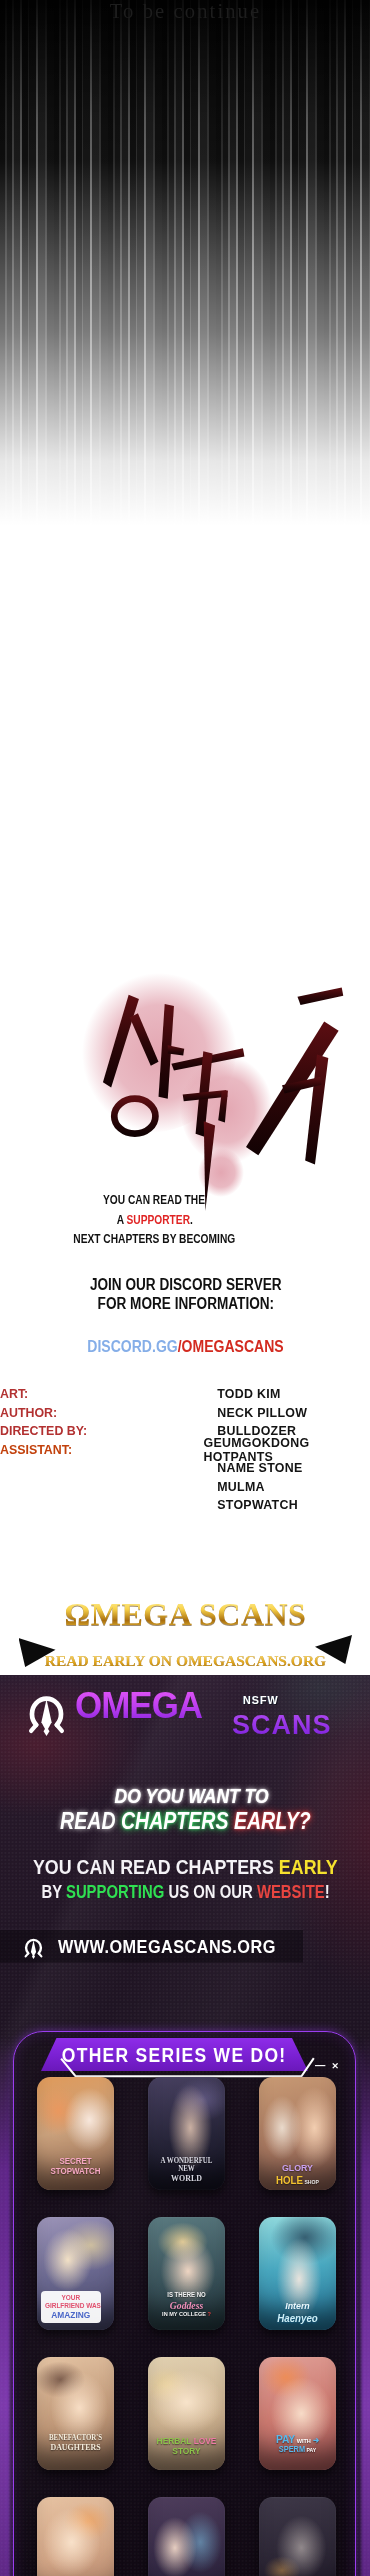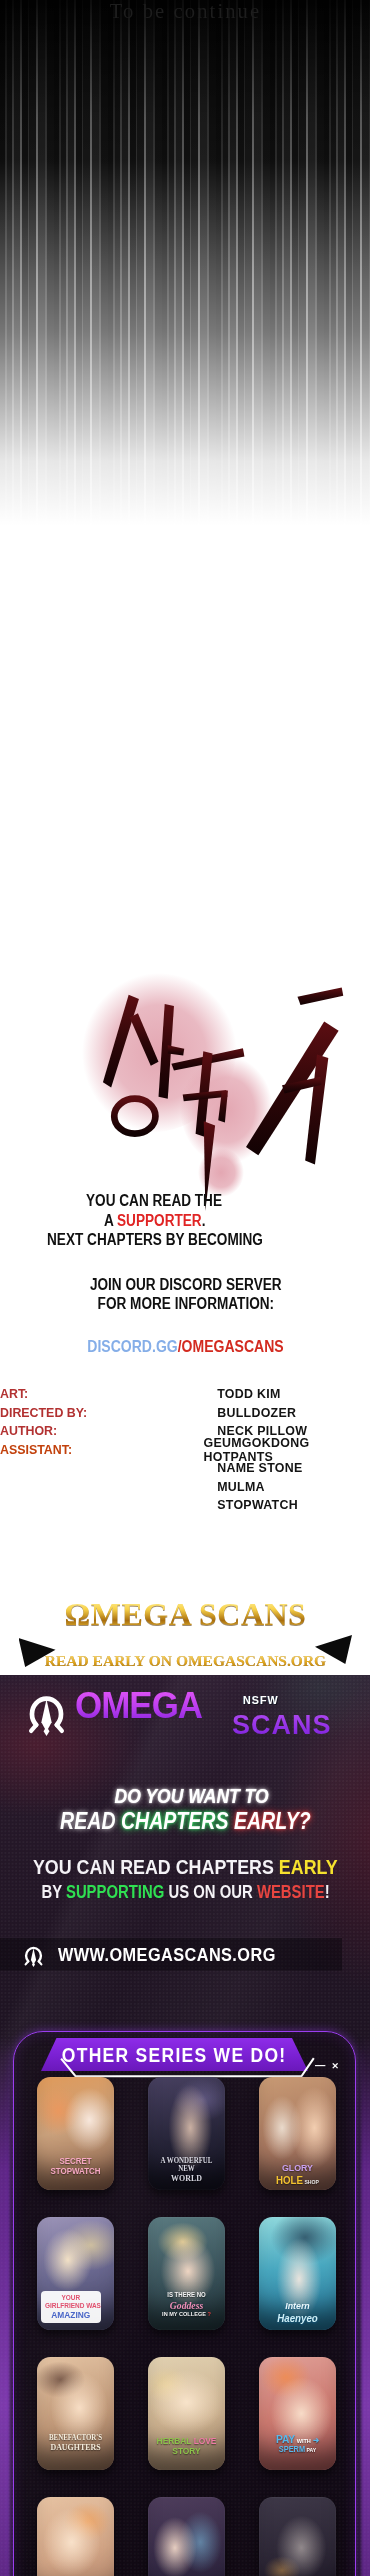--- a/index.html
+++ b/index.html
@@ -25,21 +25,21 @@
   .blotch.b2{left:103px;top:88px;width:93px;height:108px;border-radius:55% 45% 50% 50%/48% 52% 48% 52%;}
   .blotch.b3{left:121px;top:180px;width:46px;height:49px;border-radius:50%;}
   .logo-svg{position:absolute;left:0;top:0;}
 
   
   .cond{display:inline-block;transform:scaleX(0.85);transform-origin:center;white-space:nowrap;}
   .lineC{width:100%;text-align:center;}
 
   
   .supporter{position:absolute;left:0;top:1191px;width:309px;color:#111;
-    font-weight:800;font-size:16px;line-height:19.6px;letter-spacing:0px;}
+    font-weight:800;font-size:12px;line-height:19.6px;letter-spacing:0px;}
   .discord{position:absolute;left:0;top:1275px;width:371px;color:#111;
     font-weight:800;font-size:16px;line-height:19px;}
   .dlink{position:absolute;left:0;top:1337px;width:371px;font-weight:800;font-size:16.5px;}
 
   
   .credits{position:absolute;left:0;top:1385px;width:371px;font-size:12.4px;font-weight:800;}
   .credit-row{display:flex;height:18.5px;align-items:center;}
   .credit-label{width:210px;}
   .credit-value{margin-left:7.2px;color:#141414;letter-spacing:0.3px;}
 
@@ -88,22 +88,22 @@
       font-size:20.6px;color:#fff;text-shadow:0 0 6.2px rgba(255,255,255,0.85),0 0 1.5px #fff;}
   .h2{position:absolute;left:0;top:133px;width:371px;text-align:center;font-style:italic;font-weight:900;
       font-size:23px;color:#fff;}
   .h2 .glow-g{text-shadow:0 0 8.2px #2ee05a,0 0 3.1px rgba(80,255,140,0.9);}
   .h2 .glow-r{text-shadow:0 0 8.2px #e03838,0 0 3.1px rgba(255,90,90,0.9);}
   .h2 .glow-w{text-shadow:0 0 6.2px rgba(255,255,255,0.8);}
   .s1{position:absolute;left:0;top:180px;width:371px;text-align:center;font-weight:700;font-size:21px;color:#f4f2f6;}
   .s2{position:absolute;left:0;top:207px;width:371px;text-align:center;font-weight:700;font-size:17.5px;color:#f4f2f6;}
 
   
-  .band{position:absolute;left:0;top:255px;width:342px;height:32px;background:rgba(5,2,8,0.42);
-        box-shadow:0 -0.5px 0 rgba(255,255,255,0.05),0 0.5px 0 rgba(0,0,0,0.4);margin-top:8px;}
+  .band{position:absolute;left:0;top:255px;width:303px;height:32px;background:rgba(5,2,8,0.42);
+        box-shadow:0 -0.5px 0 rgba(255,255,255,0.05),0 0.5px 0 rgba(0,0,0,0.4);}
   .band .omega-icon{position:absolute;left:21.6px;top:4.6px;}
   .band .url{position:absolute;left:58px;top:6.2px;font-weight:800;font-size:18.5px;color:#fff;
              letter-spacing:0.5px;transform:scaleX(0.88);transform-origin:left;}
 
   
   .panel{position:absolute;left:13.4px;top:356px;width:343px;height:865px;border:1.5px solid #9b3df0;
          border-radius:30px;background:rgba(8,4,10,0.32);
          box-shadow:0 0 9.3px rgba(150,60,240,0.5), inset 0 0 12.4px rgba(110,40,180,0.25);}
   .edge-strip{position:absolute;width:13.4px;top:361px;height:737px;filter:blur(1.5px);pointer-events:none;
     background:linear-gradient(180deg,transparent 0%,rgba(158,56,232,0.5) 18%,rgba(176,80,246,0.65) 50%,rgba(158,56,232,0.45) 82%,transparent 100%);}
@@ -206,26 +206,26 @@
   <div class="dlink lineC">
     <span class="cond"><span id="dlink-blue" style="color: rgb(133, 174, 232);">DISCORD.GG</span><span id="dlink-slash" style="color: rgb(211, 43, 32);">/</span><span id="dlink-red" style="color: rgb(211, 43, 32);">OMEGASCANS</span></span>
   </div>
 
   <div class="credits" id="credits-list">
       <div class="credit-row">
         <span class="credit-label" style="color: rgb(178, 49, 49);">ART:</span>
         <span class="credit-value">TODD KIM</span>
       </div>
       <div class="credit-row">
+        <span class="credit-label" style="color: rgb(178, 49, 49);">AUTHOR:</span>
+        <span class="credit-value">NECK PILLOW</span>
+      </div>
+      <div class="credit-row">
         <span class="credit-label" style="color: rgb(178, 49, 49);">DIRECTED BY:</span>
         <span class="credit-value">BULLDOZER</span>
-      </div>
-      <div class="credit-row">
-        <span class="credit-label" style="color: rgb(178, 49, 49);">AUTHOR:</span>
-        <span class="credit-value">NECK PILLOW</span>
       </div>
       <div class="credit-row">
         <span class="credit-label" style="color: #c2410c;">ASSISTANT:</span>
         <span class="credit-value">GEUMGOKDONG HOTPANTS</span>
       </div>
       <div class="credit-row">
         <span class="credit-label" style="color: rgb(178, 49, 49);"></span>
         <span class="credit-value">NAME STONE</span>
       </div>
       <div class="credit-row">

